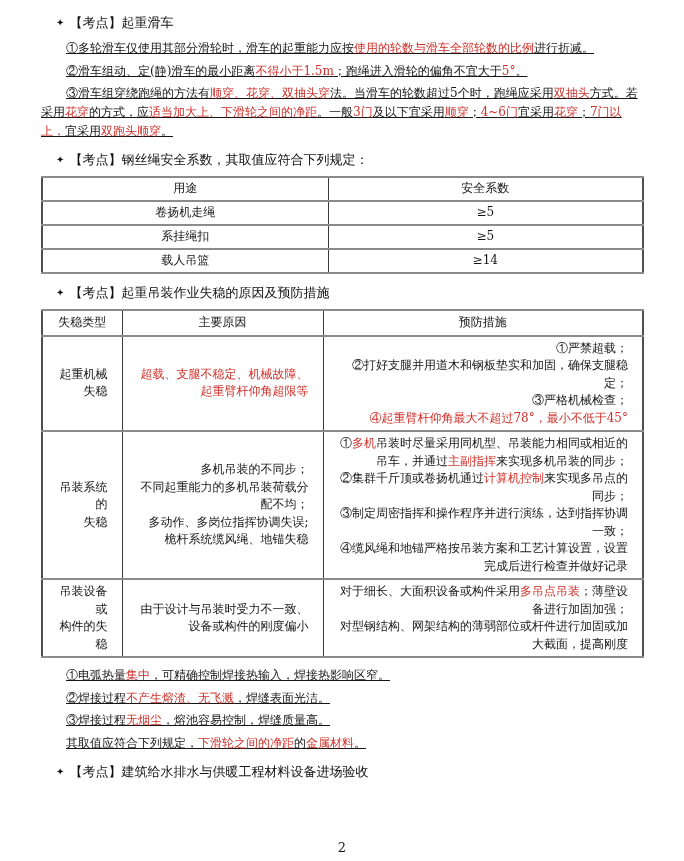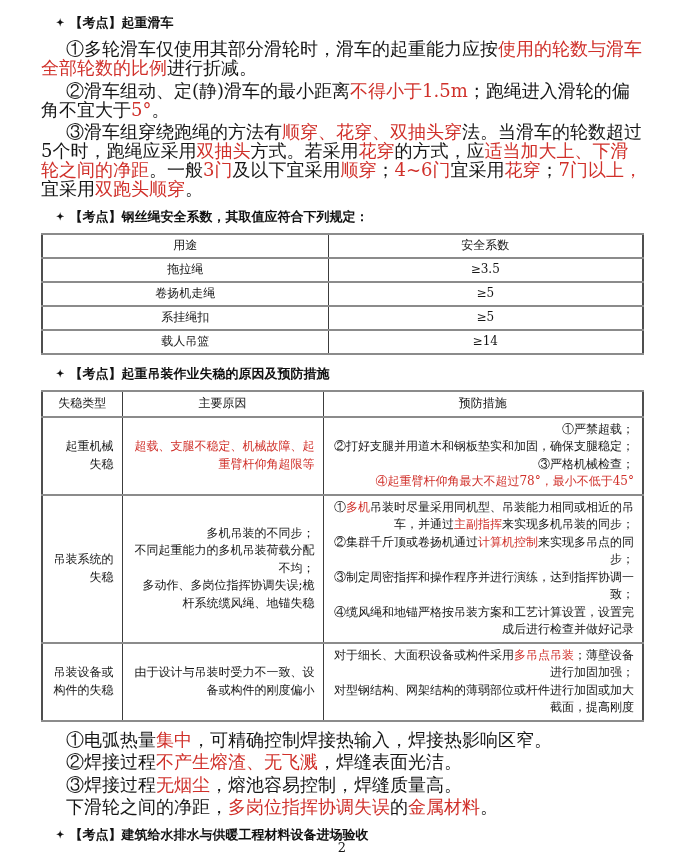--- a/index.html
+++ b/index.html
@@ -10,49 +10,50 @@
     color:#161616;
   }
   .page {
     position:relative;
     width:684px; height:861px;
     padding:12px 40px 0 41px;
     overflow:hidden;
     background:#ffffff;
   }
   h3.kp {
-    font-size:13px; font-weight:700;
+    font-size:13px; font-weight:400;
     margin:10px 0 6px 15px;
     line-height:18px;
     color:#111111;
   }
   h3.kp:first-child { margin-top:2px; }
   h3.kp .diamond { font-size:10px; margin-right:5px; position:relative; top:-1px; }
   p.para {
-    font-size:18px; line-height:19px;
+    font-size:12px; line-height:19px;
     text-indent:25px;
     margin-bottom:3.5px;
     color:#161616;
+    text-decoration:underline;
   }
   .red { color:#d0302a; }
   table {
     border-collapse:collapse;
     width:100%;
     table-layout:fixed;
     margin:6px 0 8px 0;
     border:2px solid #4f4f4f;
   }
   td {
     border-left:1px solid #3c3c3c;
     border-right:1px solid #3c3c3c;
     border-top:2px solid #8b8b8b;
     border-bottom:2px solid #8b8b8b;
     font-size:12px;
     line-height:17.5px;
-    padding:3px 8px;
+    padding:3px 14px;
     vertical-align:middle;
     white-space:pre-wrap;
     word-break:break-all;
   }
   .t-safety td { text-align:center; height:24px; padding:2px 4px; }
   .t-stab td.hd { text-align:center; height:24px; }
   .t-stab td.c-type { text-align:right; }
   .t-stab td.c-cause, .t-stab td.c-prev { text-align:right; }
   .pagenum {
     position:absolute; left:0; right:0; bottom:6px;
@@ -73,24 +74,20 @@
 
   <table class="t-safety">
     <colgroup>
         <col style="width:286px">
         <col>
       </colgroup>
     <tbody>
         <tr>
       <td>用途</td>
       <td>安全系数</td>
-    </tr>
-    <tr>
-      <td>拖拉绳</td>
-      <td>≥3.5</td>
     </tr>
     <tr>
       <td>卷扬机走绳</td>
       <td>≥5</td>
     </tr>
     <tr>
       <td>系挂绳扣</td>
       <td>≥5</td>
     </tr>
     <tr>
@@ -140,18 +137,18 @@
       <td class="c-cause"><span>由于设计与吊装时受力不一致、设备或构件的刚度偏小</span></td>
       <td class="c-prev"><span>对于细长、大面积设备或构件采用</span><span class="red">多吊点吊装</span><span>；薄壁设备进行加固加强；
 对型钢结构、网架结构的薄弱部位或杆件进行加固或加大截面，提高刚度</span></td>
     </tr>
   </tbody>
     </table>
 
   <p class="para"><span>①电弧热量</span><span class="red">集中</span><span>，可精确控制焊接热输入，焊接热影响区窄。</span></p>
   <p class="para"><span>②焊接过程</span><span class="red">不产生熔渣、无飞溅</span><span>，焊缝表面光洁。</span></p>
   <p class="para"><span>③焊接过程</span><span class="red">无烟尘</span><span>，熔池容易控制，焊缝质量高。</span></p>
-  <p class="para"><span>下滑轮之间的净距，</span><span class="red">多岗位指挥协调失误</span><span>的</span><span class="red">金属材料</span><span>。</span></p>
+  <p class="para"><span>其取值应符合下列规定，</span><span class="red">下滑轮之间的净距</span><span>的</span><span class="red">金属材料</span><span>。</span></p>
 
   <h3 class="kp"><span class="diamond">✦</span><span>【考点】建筑给水排水与供暖工程材料设备进场验收</span></h3>
 
   <div class="pagenum">2</div>
 </div>
 
 </body></html>

